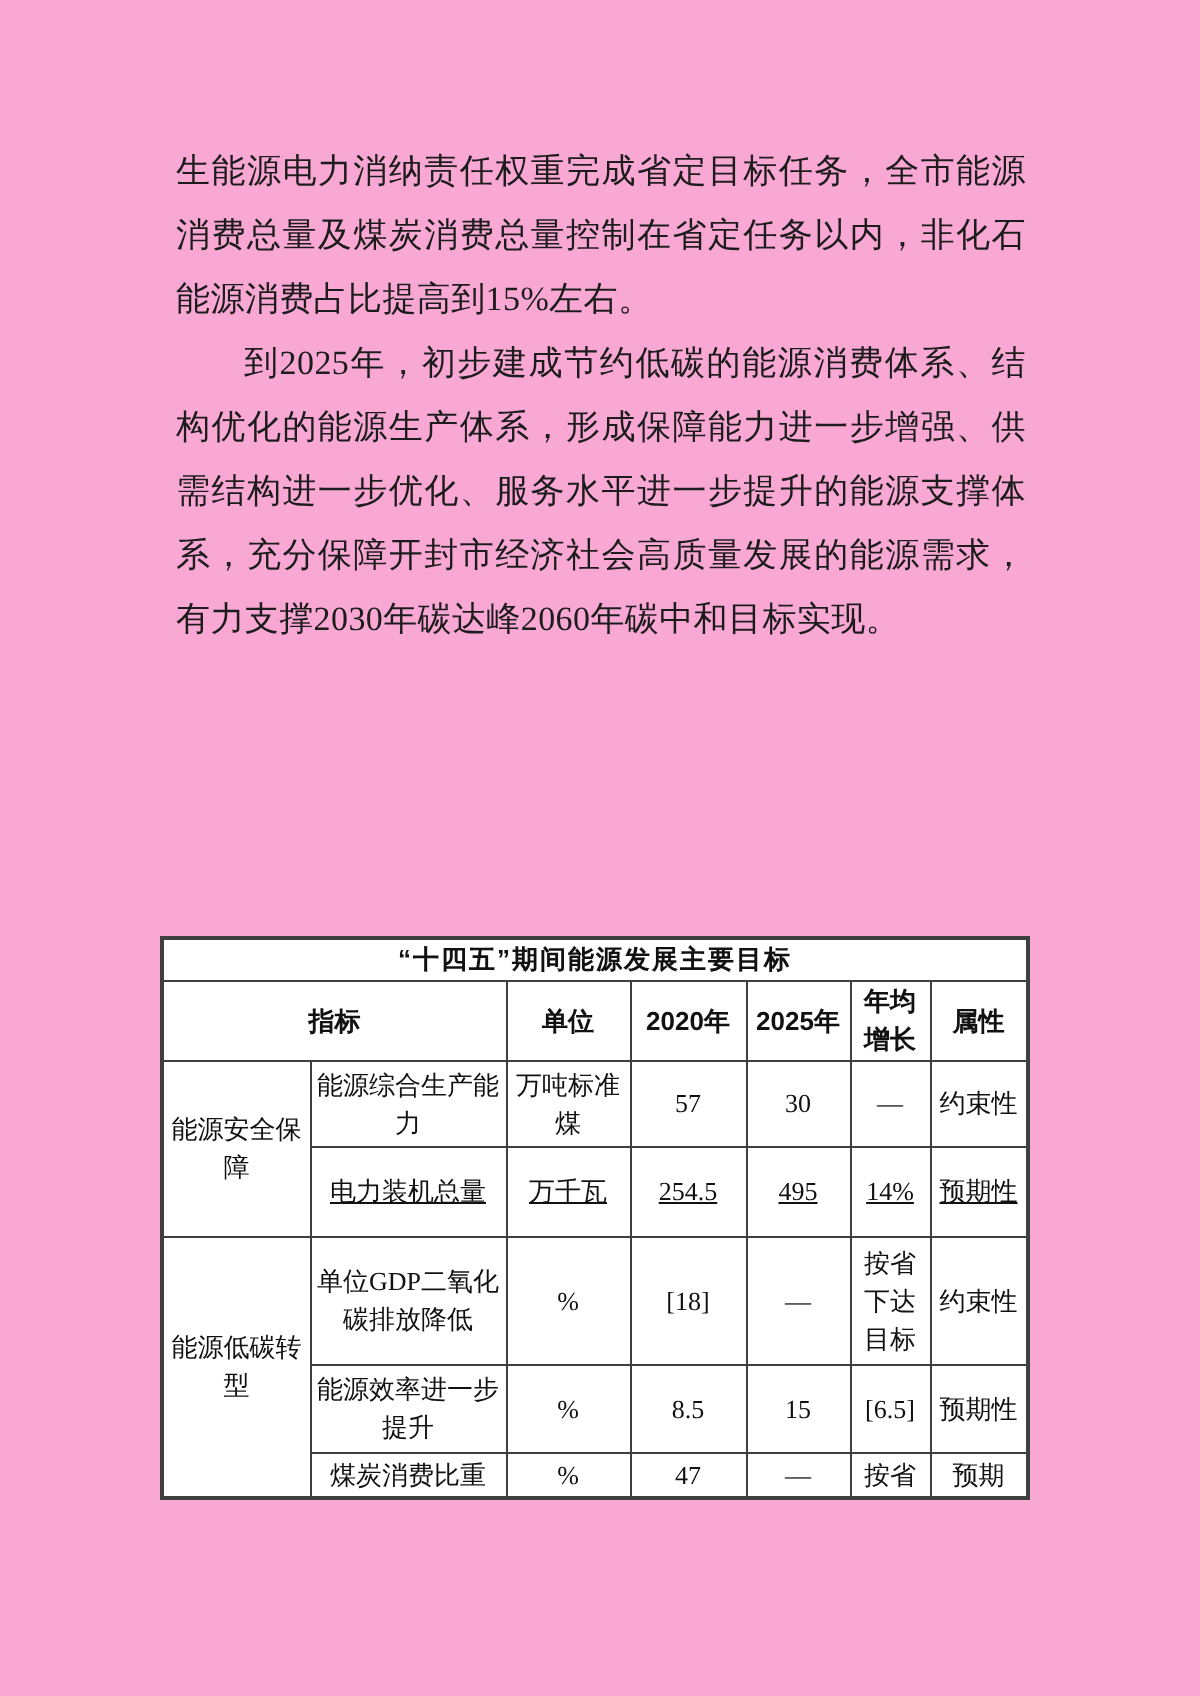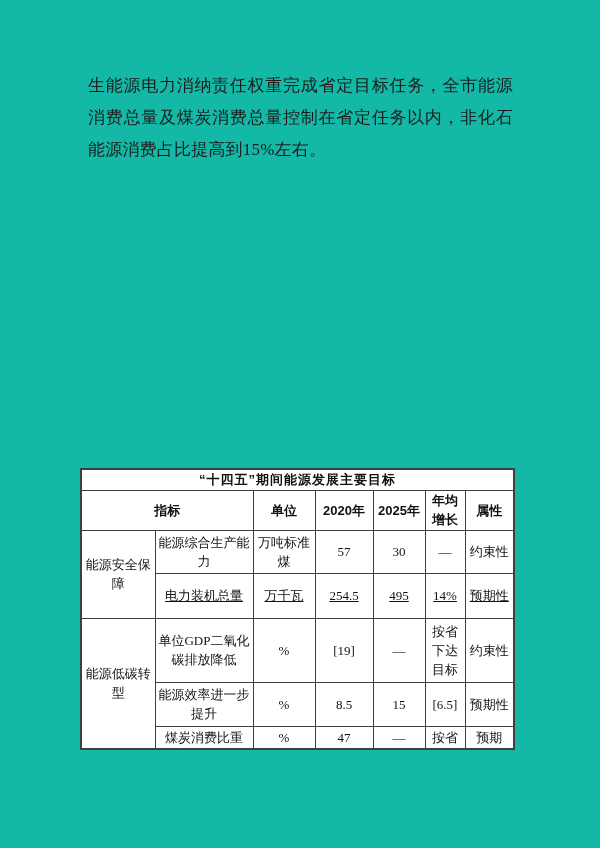--- a/index.html
+++ b/index.html
@@ -6,21 +6,21 @@
   html, body { background: #ffffff; }
   body {
     width: 600px; height: 848px;
     font-family: "Liberation Serif", "DejaVu Serif", serif;
     color: #1c1c1c;
     position: relative;
     overflow: hidden;
   }
   .page {
     position: absolute; inset: 0;
-    background: #14b8a6;
+    background: #f9a8d4;
   }
   .content {
     position: absolute;
     left: 88px; top: 70px; width: 425px;
   }
   .content p {
     font-size: 17px;
     line-height: 32px;
     text-align: justify;
     letter-spacing: 0.2px;
@@ -80,20 +80,21 @@
     letter-spacing: 1px;
   }
 </style>
 </head>
 <body>
 
 <div class="page">
 
   <div class="content">
     <p>生能源电力消纳责任权重完成省定目标任务，全市能源消费总量及煤炭消费总量控制在省定任务以内，非化石能源消费占比提高到15%左右。</p>
+    <p class="indent">到2025年，初步建成节约低碳的能源消费体系、结构优化的能源生产体系，形成保障能力进一步增强、供需结构进一步优化、服务水平进一步提升的能源支撑体系，充分保障开封市经济社会高质量发展的能源需求，有力支撑2030年碳达峰2060年碳中和目标实现。</p>
   </div>
 
   <div class="table-wrap">
     <table class="doc-table">
       <colgroup>
         <col style="width:74px">
           <col style="width:98px">
           <col style="width:62px">
         <col style="width:58px">
           <col style="width:52px">
@@ -126,21 +127,21 @@
           <td>万千瓦</td>
           <td>254.5</td>
           <td>495</td>
           <td class="c-growth">14%</td>
           <td class="c-attr">预期性</td>
         </tr>
         <tr class="r3">
           <td class="c-group" rowspan="3">能源低碳转型</td>
           <td>单位GDP二氧化碳排放降低</td>
           <td>%</td>
-          <td>[19]</td>
+          <td>[18]</td>
           <td>—</td>
           <td class="c-growth">按省下达目标</td>
           <td class="c-attr">约束性</td>
         </tr>
         <tr class="r4">
           <td>能源效率进一步提升</td>
           <td>%</td>
           <td>8.5</td>
           <td>15</td>
           <td class="c-growth">[6.5]</td>

